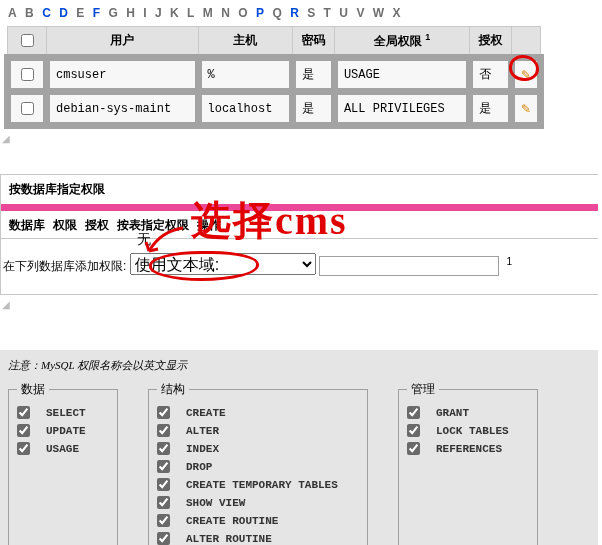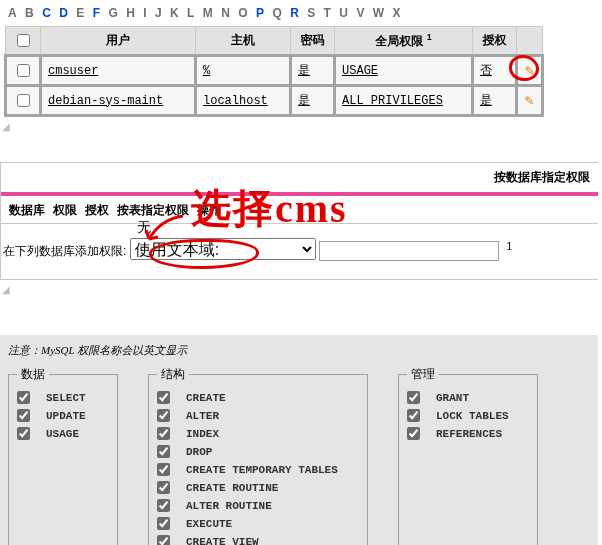--- a/index.html
+++ b/index.html
@@ -30,24 +30,23 @@
     margin-left: 4px;
     font-size: 12px;
   }
   table.users th {
     background: #e2e2e2;
     border: 1px solid #c9c9c9;
     padding: 4px 6px;
     font-weight: bold;
   }
   table.users td {
-    border: 3px solid #a3a3a3;
+    border: 7px solid #a3a3a3;
     padding: 4px 6px;
     background: #f7f7f7;
-    text-decoration: underline;
   }
   table.users th.sel, table.users td.sel { width: 26px; text-align: center; }
   .mono { font-family: "Courier New", monospace; }
   .footnote { font-size: 9px; vertical-align: super; }
   .pencil-icon { color: #d88100; cursor: pointer; display:inline-block; }
   .red-circle1 {
     position: absolute;
     border: 3px solid #e00000;
     border-radius: 50% 60% 50% 55%;
     width: 30px; height: 26px;
@@ -63,22 +62,21 @@
     border: 1px solid #c7c7c7;
     border-right: none;
     padding: 0;
     width: 598px;
   }
   .section-hdr {
     font-size: 12px;
     font-weight: bold;
     padding: 6px 8px;
     background: #fff;
-    border-bottom: 4px solid #ec4899;
-    text-align: right;
+    border-bottom: 7px solid #ec4899;
   }
   .tabbar {
     display: flex;
     gap: 8px;
     padding: 6px 8px 4px 8px;
     border-bottom: 1px solid #c7c7c7;
     font-weight: bold;
     font-size: 12px;
   }
   .tabbar .tab { cursor:pointer; }
@@ -306,20 +304,24 @@
         <label class="cklabel">
           <input type="checkbox" checked="" style="">
           <span>DROP</span>
         </label>
         <label class="cklabel">
           <input type="checkbox" checked="" style="">
           <span>CREATE TEMPORARY TABLES</span>
         </label>
         <label class="cklabel">
           <input type="checkbox" checked="" style="">
+          <span>SHOW VIEW</span>
+        </label>
+        <label class="cklabel">
+          <input type="checkbox" checked="" style="">
           <span>CREATE ROUTINE</span>
         </label>
         <label class="cklabel">
           <input type="checkbox" checked="" style="">
           <span>ALTER ROUTINE</span>
         </label>
         <label class="cklabel">
           <input type="checkbox" checked="" style="">
           <span>EXECUTE</span>
         </label>

